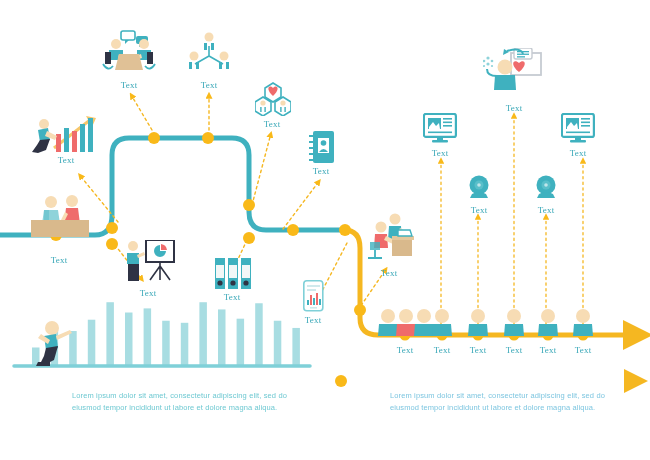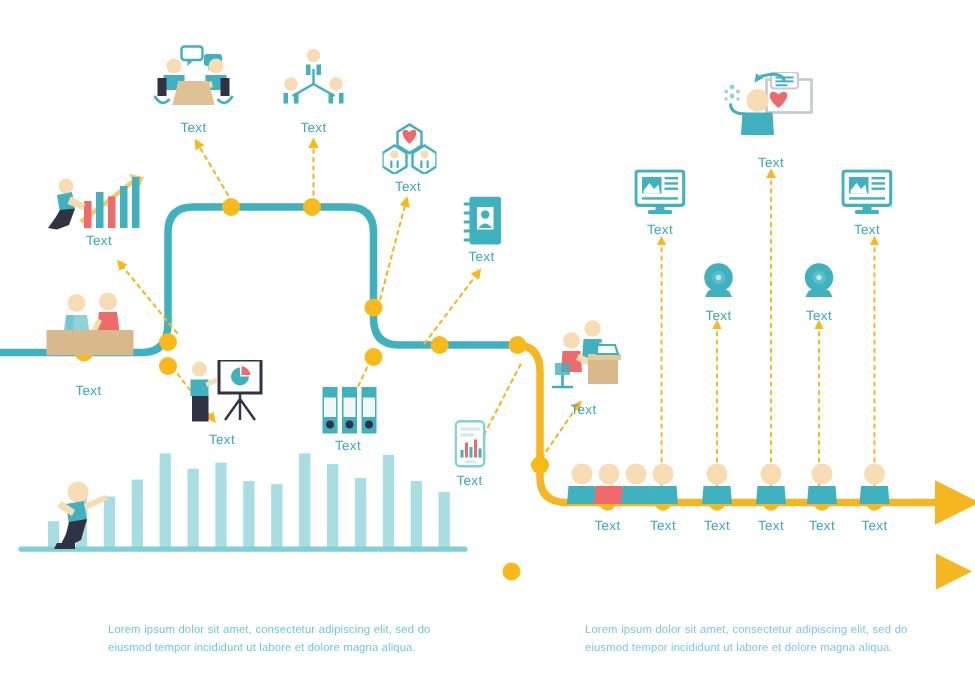--- a/index.html
+++ b/index.html
@@ -13,28 +13,28 @@
   #stage{position:absolute;left:0;top:0;width:650px;height:460px;}
   svg.layer{position:absolute;left:0;top:0;width:650px;height:460px;overflow:visible;}
   .nodeLabel{
     position:absolute;
     font-size:9px;
     color:#3aa8b8;
     text-align:center;
     white-space:nowrap;
     transform:translateX(-50%);
     letter-spacing:0.2px;
+    font-family:Liberation Serif, serif;
   }
   .para{
     position:absolute;
     font-size:7.5px;
     line-height:12px;
     text-align:justify;
     letter-spacing:0.1px;
-    margin-top:24px;
   }
   .para.teal{color:#6fc9d2;}
   .para.sky{color:#7ec6e0;}
   .ico{position:absolute;}
 </style>
 </head>
 <body>
 
 <div id="stage">
 

